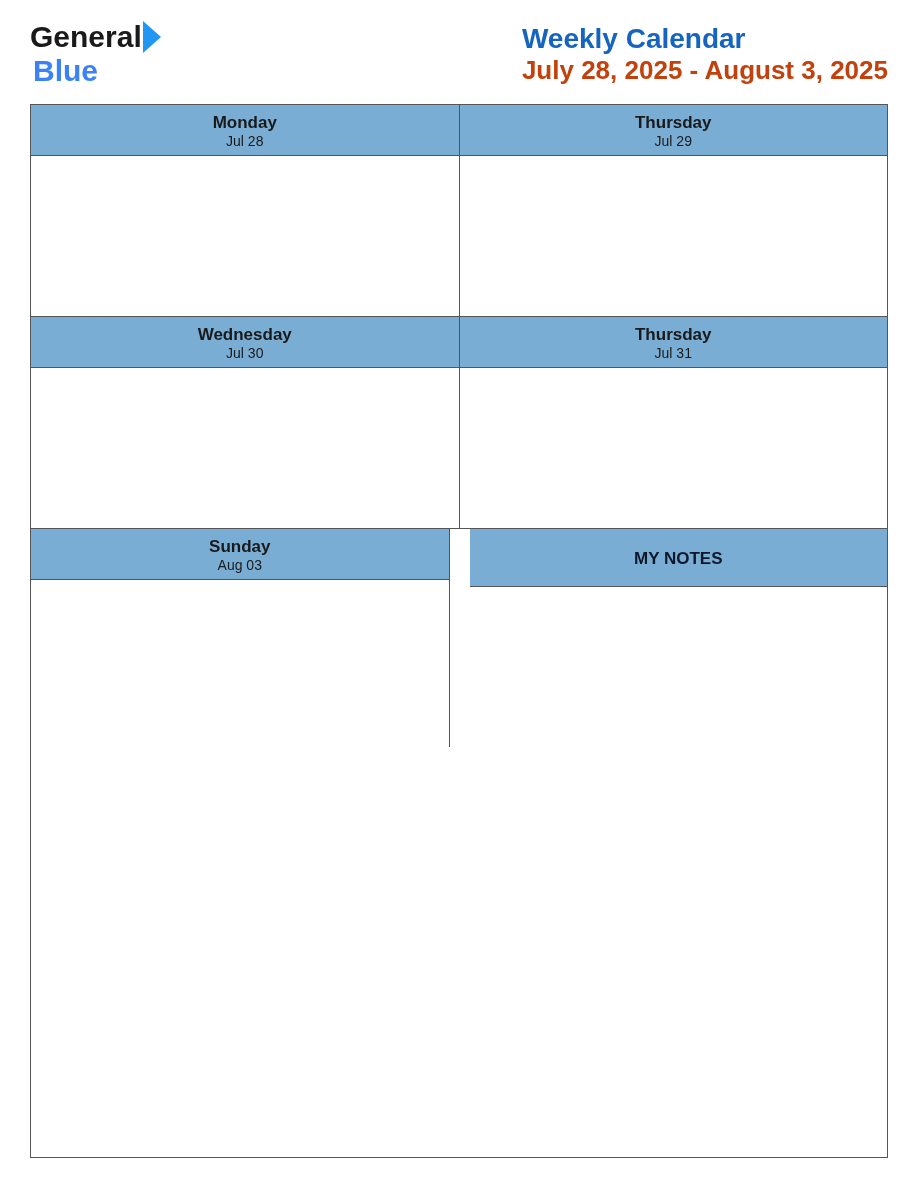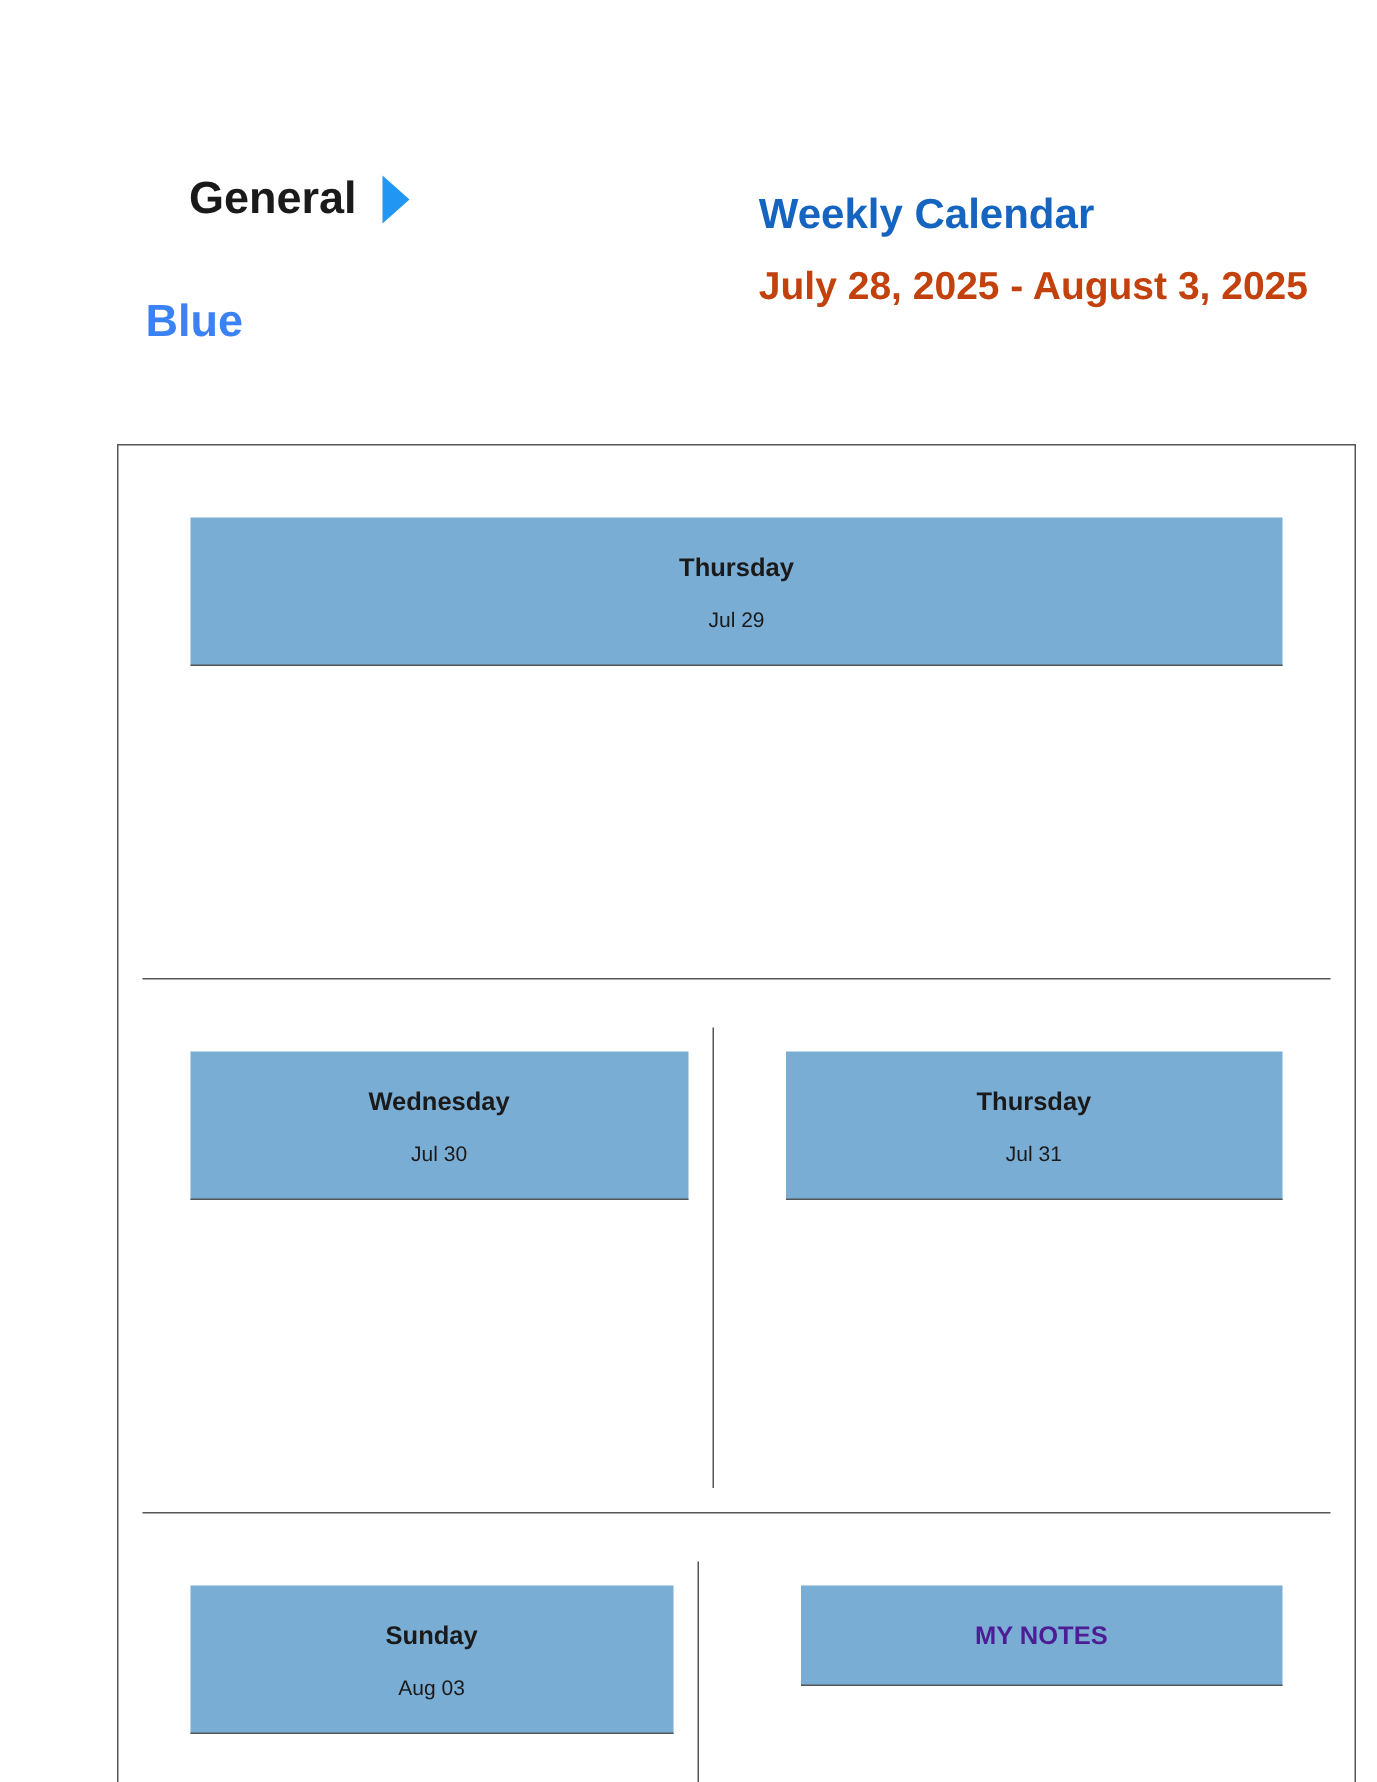--- a/index.html
+++ b/index.html
@@ -1,16 +1,16 @@
 <!DOCTYPE html>
 <html><head>
   <meta charset="utf-8">
   <style>
     * {
-      margin: 16px;
+      margin: 0;
       padding: 0;
       box-sizing: border-box;
     }
 
     body {
       width: 918px;
       min-height: 1188px;
       background: #ffffff;
       font-family: Arial, sans-serif;
       display: flex;
@@ -132,21 +132,21 @@
       border-bottom: 1.5px solid #555;
       display: flex;
       align-items: center;
       justify-content: center;
       min-height: 58px;
     }
 
     .notes-title {
       font-size: 17px;
       font-weight: bold;
-      color: #4c1d95;
+      color: #0f172a;
     }
 
     .notes-content {
       height: 160px;
       background: #ffffff;
     }
   </style>
 </head>
 <body>
 
@@ -162,20 +162,27 @@
     <span class="title-main">Weekly Calendar</span>
     <span class="title-dates">July 28, 2025 - August 3, 2025</span>
   </div>
 </div>
 
 <div class="calendar-grid">
 
   <div class="calendar-row">
     <div class="calendar-cell">
       <div class="day-header">
+        <span class="day-name">Monday</span>
+        <span class="day-date">Jul 28</span>
+      </div>
+      <div class="day-content"></div>
+    </div>
+    <div class="calendar-cell">
+      <div class="day-header">
         <span class="day-name">Thursday</span>
         <span class="day-date">Jul 29</span>
       </div>
       <div class="day-content"></div>
     </div>
   </div>
 
   <div class="calendar-row">
     <div class="calendar-cell">
       <div class="day-header">

